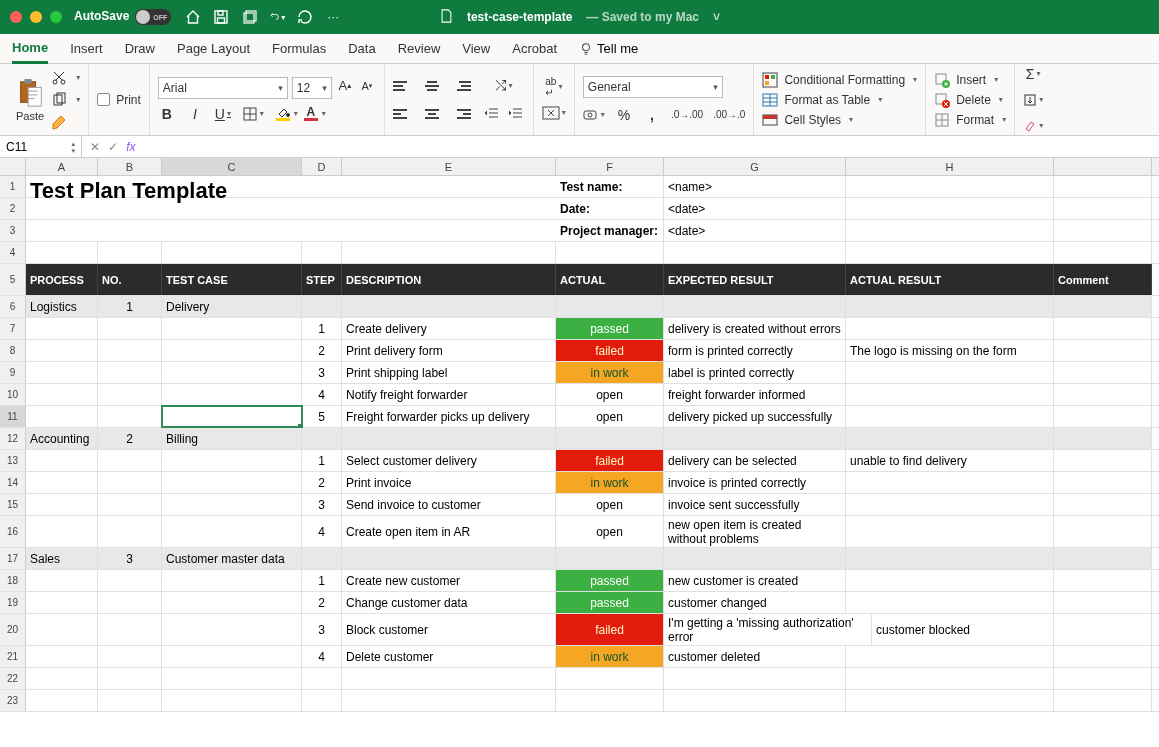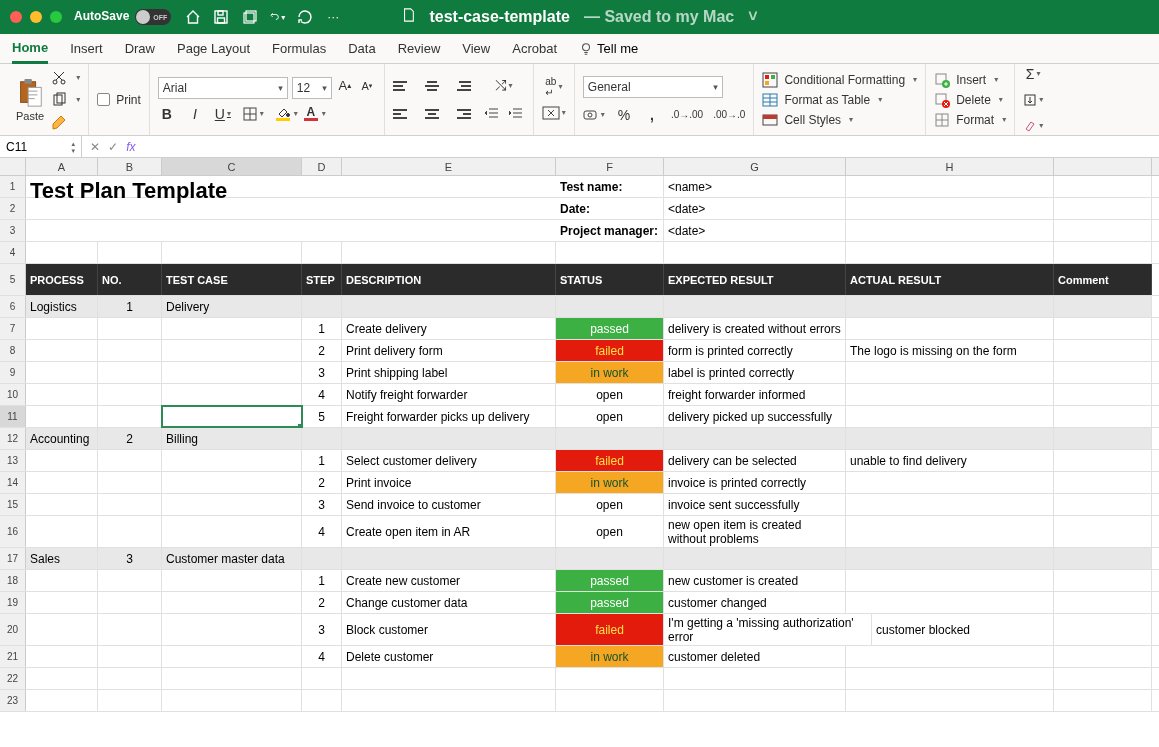--- a/index.html
+++ b/index.html
@@ -11,21 +11,21 @@
 .tlight { width: 12px; height: 12px; border-radius: 50%; }
 .tl-red { background: #ff5f56; }
 .tl-yellow { background: #ffbd2e; }
 .tl-green { background: #27c93f; }
 .autosave { display: flex; gap: 6px; font-weight: 600; }
 .autosave-toggle { width: 36px; height: 16px; border-radius: 8px; background: #333; position: relative; display: flex; align-items: center; }
 .autosave-toggle::before { content: ""; width: 14px; height: 14px; border-radius: 50%; background: #ccc; position: absolute; left: 1px; }
 .autosave-toggle .off { position: absolute; right: 4px; font-size: 7px; color: #ccc; }
 .tb-icons { display: flex; gap: 12px; margin-left: 14px; align-items: center; }
 .tb-icon { width: 16px; height: 16px; display: flex; align-items: center; justify-content: center; color: #fff; }
-.center-title { position: absolute; left: 50%; transform: translateX(-50%); display: flex; gap: 14px; align-items: center; font-size: 16px; }
+.center-title { position: absolute; left: 50%; transform: translateX(-50%); display: flex; gap: 14px; align-items: center; font-size: 12px; }
 .center-title .fname { font-weight: 600; color: #fff; }
 .center-title .saved { color: rgba(255,255,255,0.7); font-weight: bold; }
 .center-title .doc-icon { color: #fff; }
 
 
 .ribbon-tabs { height: 30px; border-bottom: 1px solid #d0d0d0; display: flex; align-items: center; padding: 0 12px; gap: 22px; font-size: 13px; background: #faf9f8; }
 .ribbon-tab { color: #333; cursor: pointer; padding: 6px 0; }
 .ribbon-tab.active { color: #0f7b3e; font-weight: 600; border-bottom: 3px solid #0f7b3e; }
 .tell-me { display: flex; align-items: center; gap: 4px; }
 .bulb { width: 14px; height: 14px; }
@@ -101,21 +101,21 @@
 
 .title-text { font-size:22px; font-weight:700; color:#000; }
 .meta-label { font-weight:600; font-size:12px; }
 .meta-val { font-size:12px; }
 
 .hdr-row .cell { background:#2b2b2b; color:#fff; font-weight:700; font-size:11px; border-right:1px solid #444; }
 .group-row .cell { background:#e8e8e8; font-size:12px; }
 
 .status-cell { justify-content:center; color:#000; }
 .status-passed { background:#3cb043; color:#fff; }
-.status-failed { background:#e31b0c; color:#fde047; }
+.status-failed { background:#e31b0c; color:#fef9c3; }
 .status-inwork { background:#f5a623; color:#14532d; }
 .status-open { background:#fff; }
 
 .step-c { justify-content:center; }
 .no-c { justify-content:center; }
 
 .sel-cell { outline:2px solid #2e8b57; outline-offset:-1px; position:relative; }
 .sel-handle { position:absolute; width:6px; height:6px; background:#2e8b57; right:-3px; bottom:-3px; }
 
 
@@ -550,21 +550,21 @@
         <div class="cell cH"></div>
         <div class="cell cI"></div>
       </div>
       <div class="row h32 hdr-row">
         <div class="rowhdr">5</div>
         <div class="cell cA">PROCESS</div>
         <div class="cell cB">NO.</div>
         <div class="cell cC">TEST CASE</div>
         <div class="cell cD">STEP</div>
         <div class="cell cE">DESCRIPTION</div>
-        <div class="cell cF">STATUS</div>
+        <div class="cell cF">ACTUAL</div>
         <div class="cell cG">EXPECTED RESULT</div>
         <div class="cell cH">ACTUAL RESULT</div>
         <div class="cell cI">Comment</div>
       </div>
       <div class="row h22 group-row">
         <div class="rowhdr">6</div>
         <div class="cell cA">Logistics</div>
         <div class="cell cB no-c">1</div>
         <div class="cell cC">Delivery</div>
         <div class="cell cD"></div>

